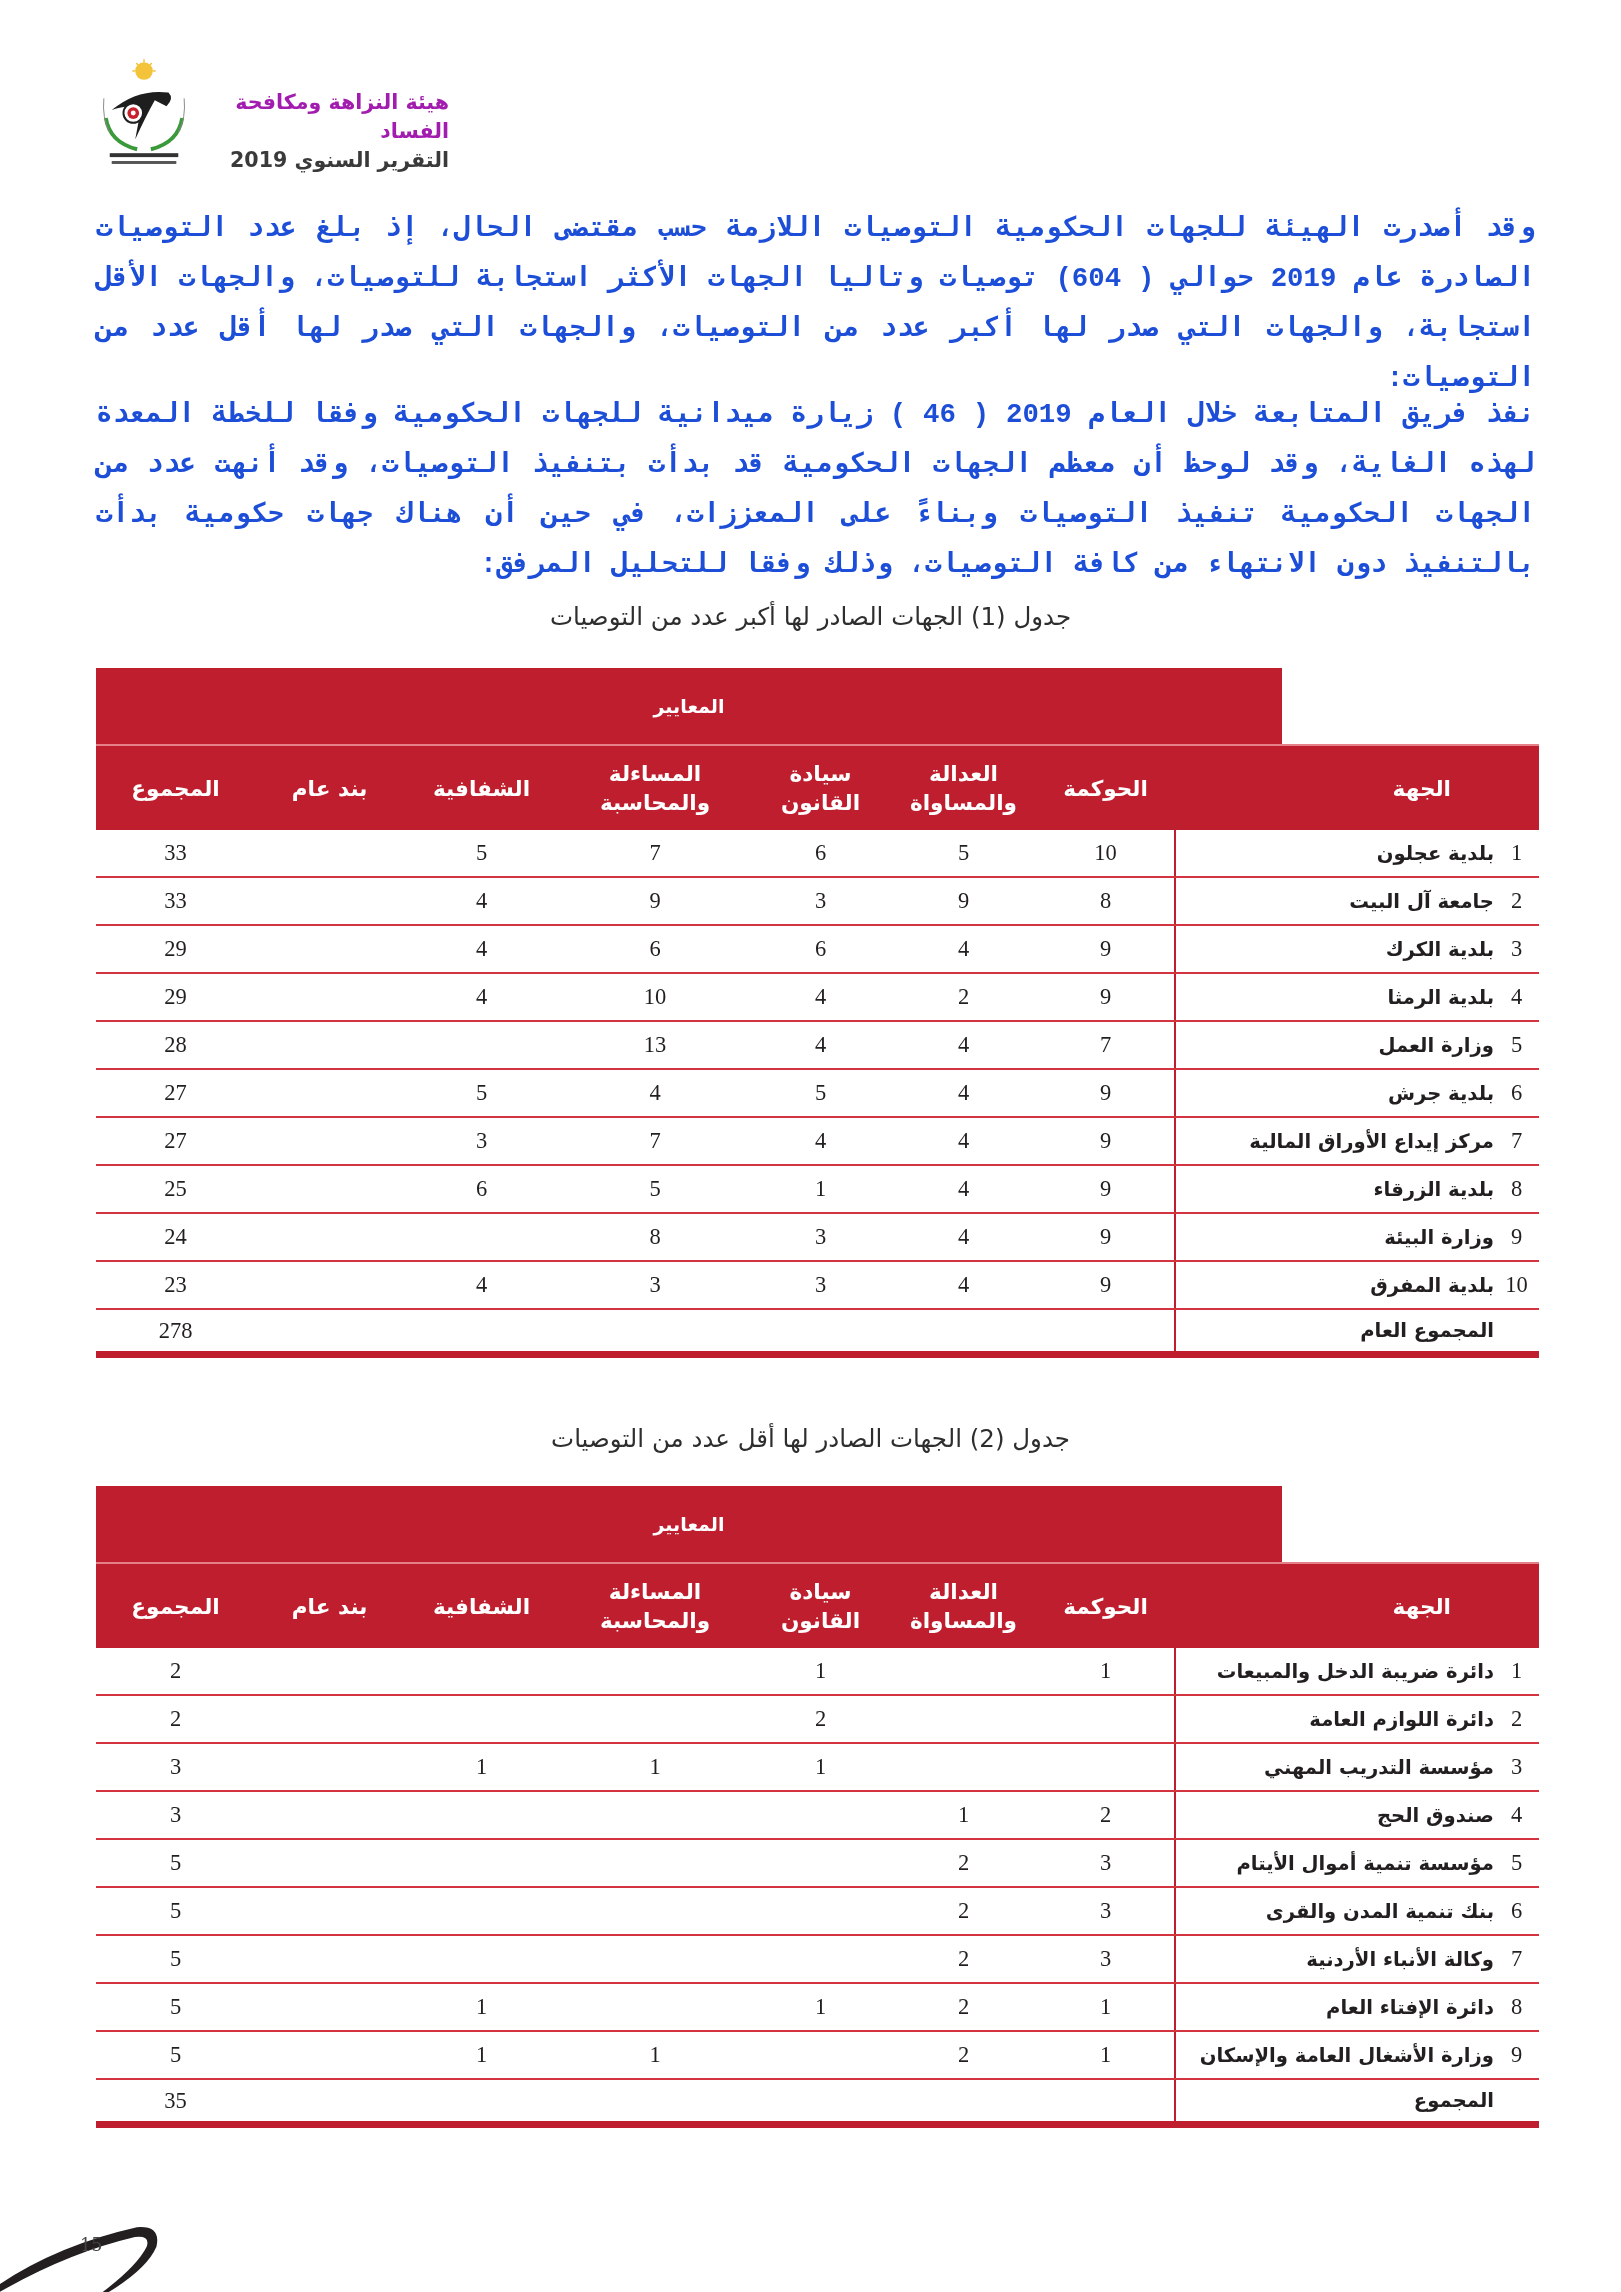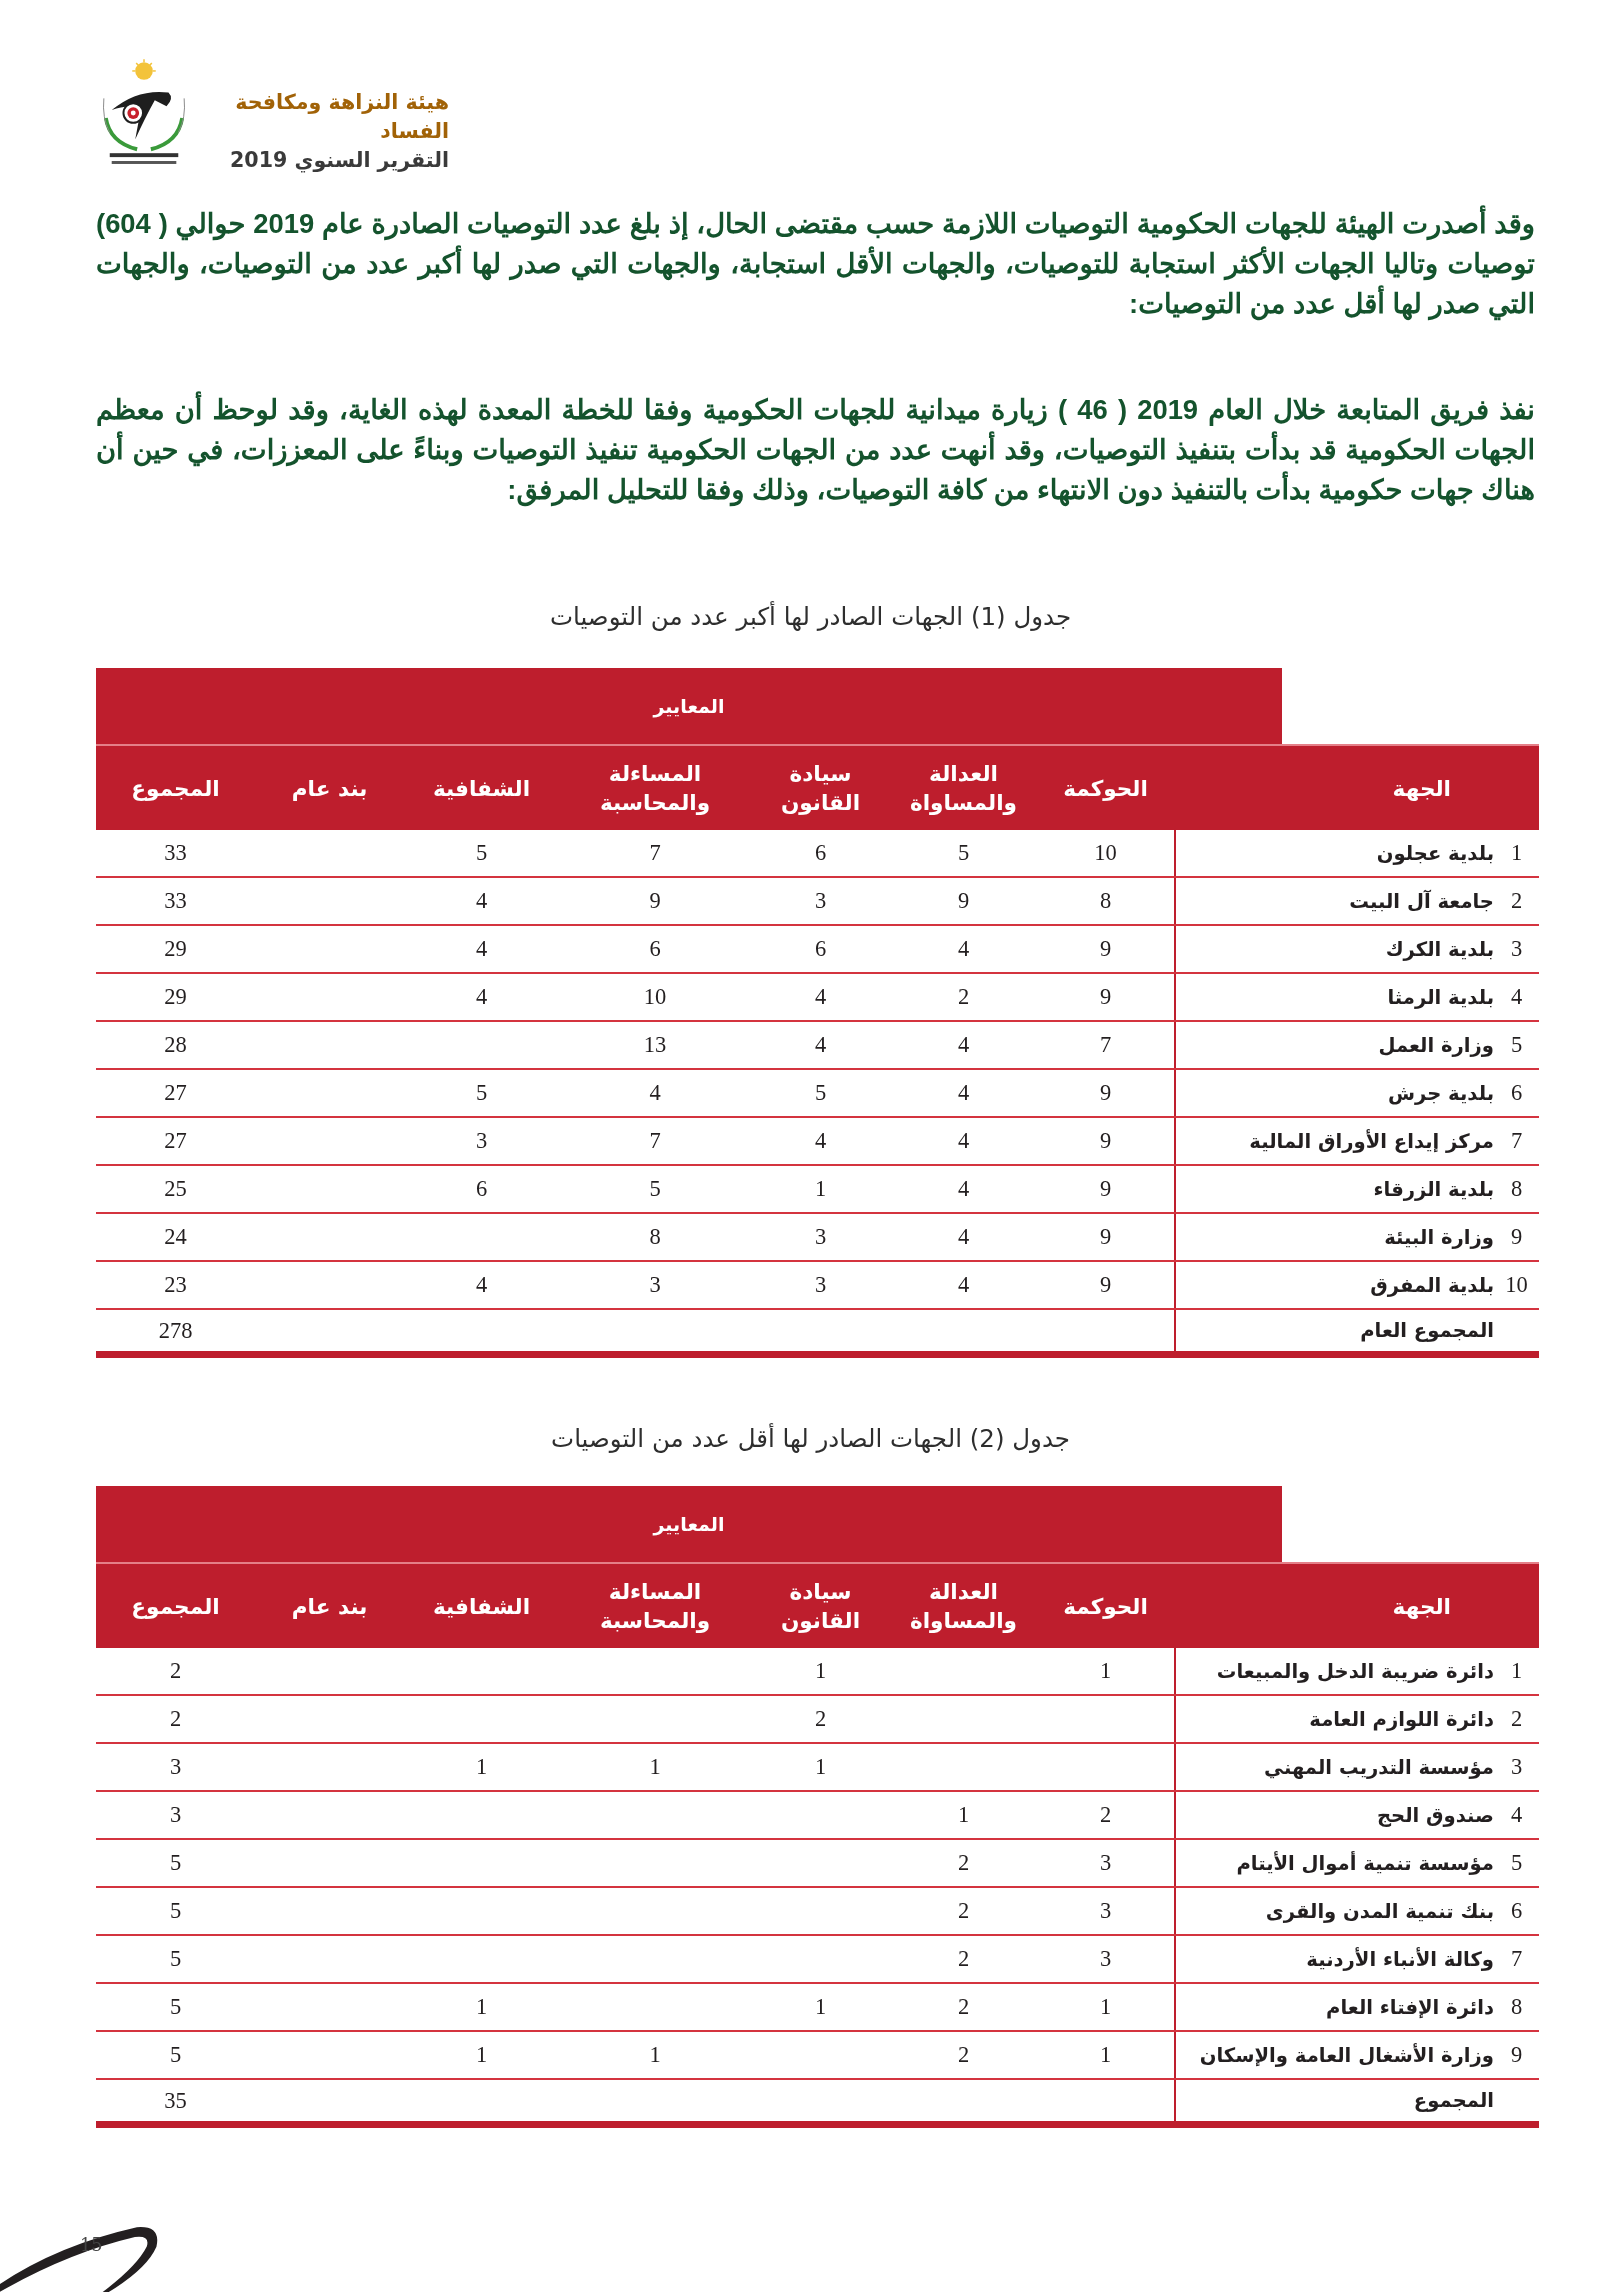--- a/index.html
+++ b/index.html
@@ -1,22 +1,22 @@
 <!DOCTYPE html>
 <html><head>
 <meta charset="utf-8">
 <style>
   html, body { margin: 0; padding: 0; background: #ffffff; }
   body { width: 1621px; height: 2293px; position: relative; overflow: hidden; font-family: "DejaVu Sans", sans-serif; color: #231f20; }
   .header { position: absolute; top: 59px; left: 98px; width: 412px; height: 118px; }
   .logo { position: absolute; left: 0; top: 0; width: 93px; height: 113px; }
   .header-text { position: absolute; left: 116px; top: 29px; direction: rtl; text-align: right; width: 235px; }
-  .header-title { font-size: 20.6px; font-weight: bold; color: #a16207; line-height: 29px; }
+  .header-title { font-size: 20.6px; font-weight: bold; color: #a21caf; line-height: 29px; }
   .header-sub { font-size: 20.6px; font-weight: bold; color: #3a3a3a; line-height: 29px; }
-  .para { position: absolute; left: 96px; width: 1439px; direction: rtl; text-align: justify; text-align-last: right; font-size: 27.4px; line-height: 40px; font-weight: bold; color: #14532d; font-family: Liberation Sans, sans-serif; }
+  .para { position: absolute; left: 96px; width: 1439px; direction: rtl; text-align: justify; text-align-last: right; font-size: 27.4px; line-height: 50px; font-weight: bold; color: #1d4ed8; font-family: Liberation Mono, monospace; }
   .p1 { top: 204px; }
   .p2 { top: 390px; }
   .caption { position: absolute; left: 0; width: 1621px; text-align: center; direction: rtl; font-size: 24.5px; font-weight: normal; color: #2e2e2e; }
   .cap1 { top: 602px; }
   .cap2 { top: 1424px; }
   .tbl { position: absolute; left: 96px; width: 1443px; direction: rtl; }
   .t1 { top: 668px; }
   .t2 { top: 1486px; }
   .hdr-top { position: relative; height: 76px; }
   .hdr-top .band { position: absolute; left: 0; width: 1186px; top: 0; height: 76px; background: #be1e2d; color: #fff; font-weight: bold; font-size: 19px; display: flex; align-items: center; justify-content: center; }

